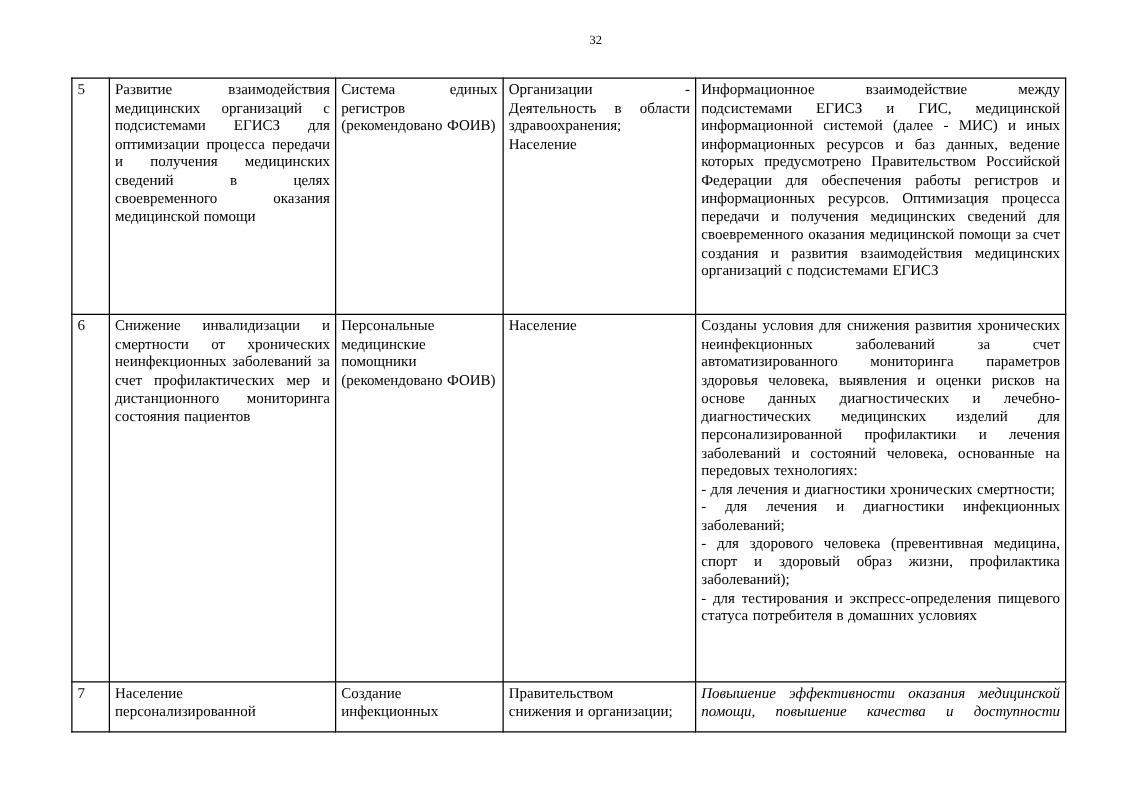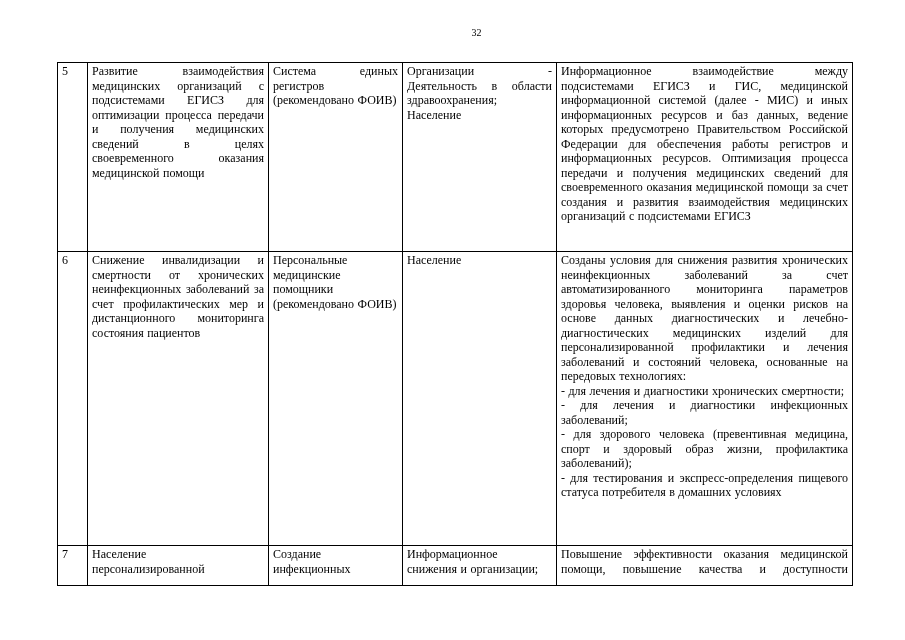--- a/index.html
+++ b/index.html
@@ -43,20 +43,21 @@
     text-align: justify;
     overflow: hidden;
     word-spacing: 0.5px;
   }
   td.cell-num {
     text-align: left;
     padding-left: 5px;
   }
   td.justify-all {
     text-align-last: justify;
+    font-style: italic;
   }
   tr.row-5 { height: 189px; }
   tr.row-6 { height: 294px; }
   tr.row-7 { height: 40px; }
   td .para { margin: 0; }
 </style>
 </head>
 <body>
 
 <div class="page">
@@ -96,21 +97,21 @@
         <td class="cell-num">7</td>
         <td>
             <div class="para">Население</div>
             <div class="para">персонализированной</div>
           </td>
         <td>
             <div class="para">Создание</div>
             <div class="para">инфекционных</div>
           </td>
         <td>
-            <div class="para">Информационное</div>
+            <div class="para">Правительством</div>
             <div class="para">снижения и организации;</div>
           </td>
         <td class="justify-all">Повышение эффективности оказания медицинской помощи, повышение качества и доступности</td>
       </tr>
     </tbody>
   </table>
 
 </div>
 
 </body></html>

